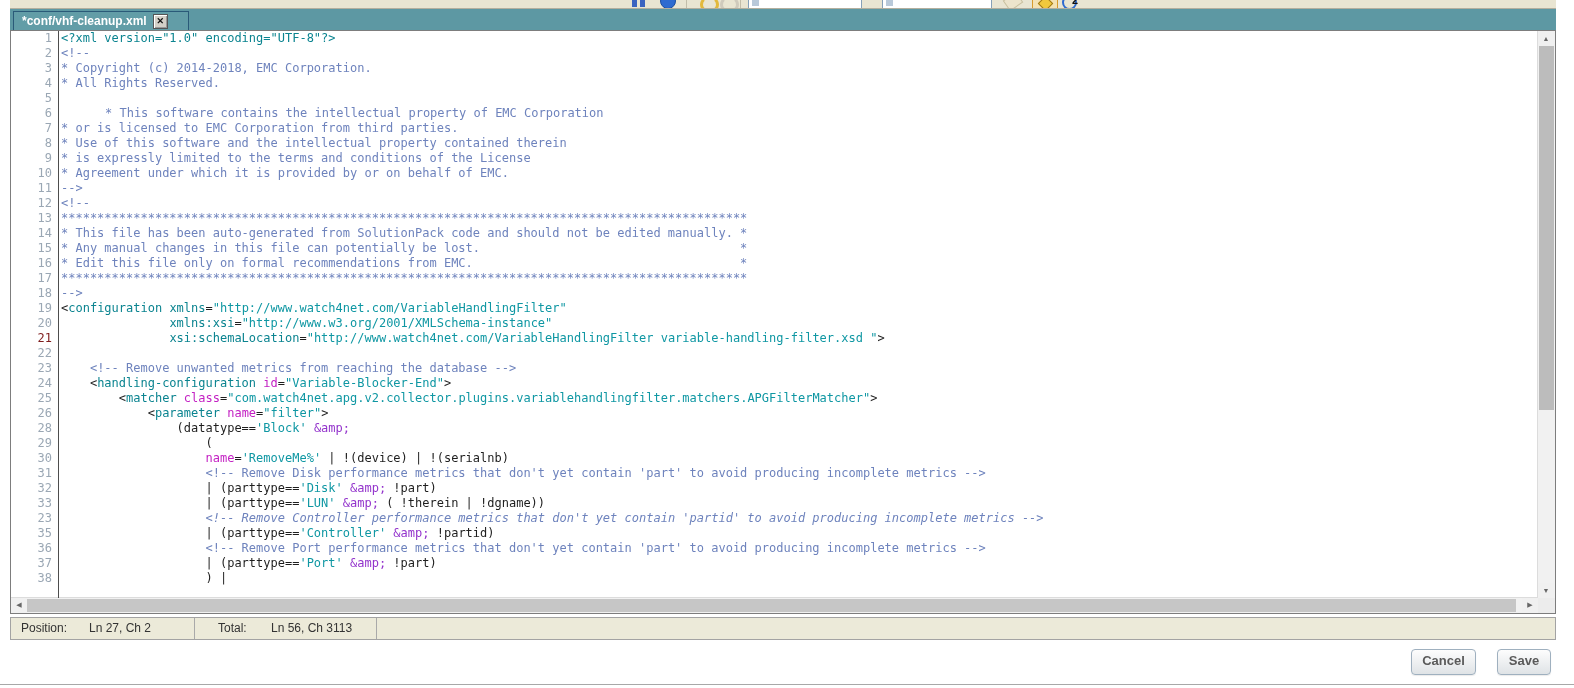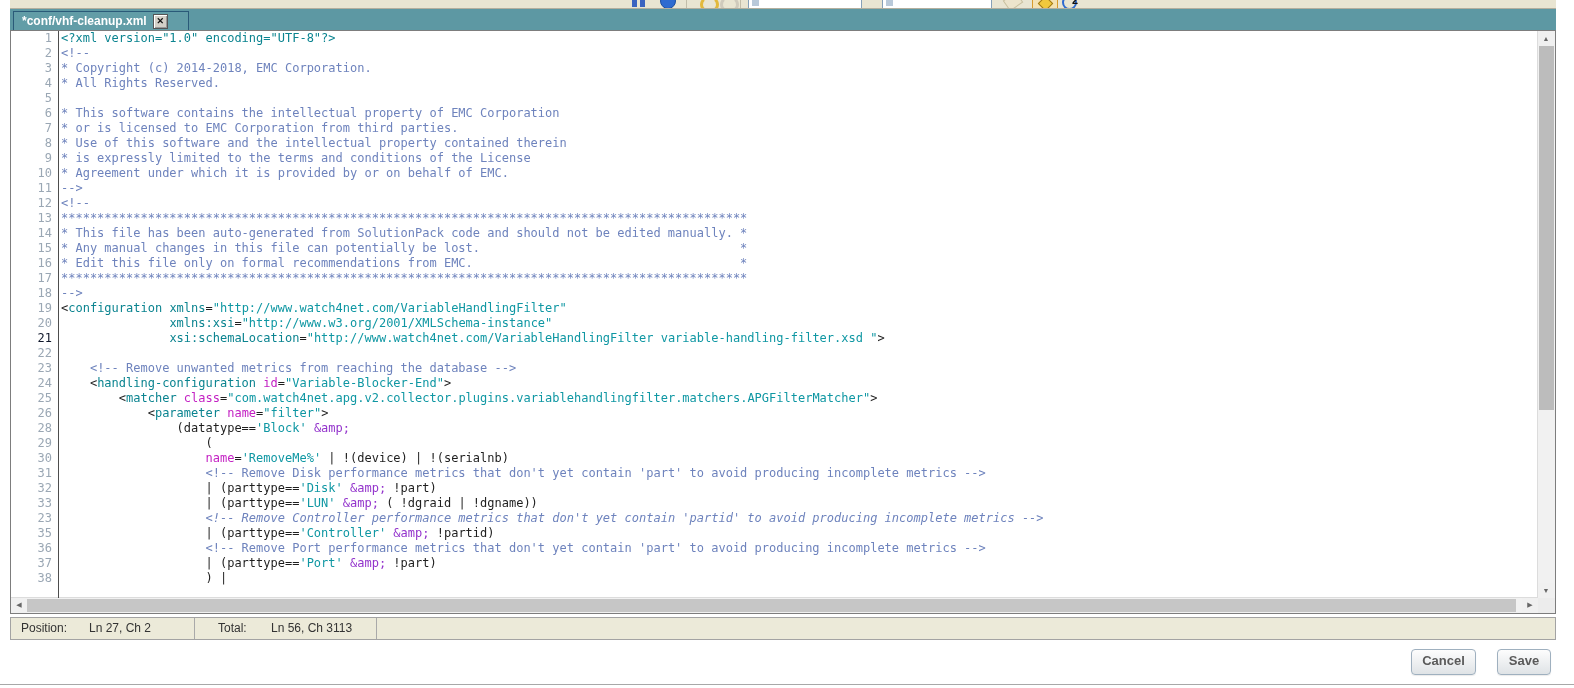--- a/index.html
+++ b/index.html
@@ -116,21 +116,21 @@
         <div class="row">
           <span class="num" style="color: rgb(154, 167, 180);">4</span>
           <span class="code"><span style="color: rgb(110, 131, 189);">* All Rights Reserved.</span></span>
         </div>
         <div class="row">
           <span class="num" style="color: rgb(154, 167, 180);">5</span>
           <span class="code"></span>
         </div>
         <div class="row">
           <span class="num" style="color: rgb(154, 167, 180);">6</span>
-          <span class="code"><span style="color: rgb(110, 131, 189);">* This software contains the intellectual property of EMC Corporation</span></span>
+          <span class="code"><span style="color: rgb(110, 131, 189); margin-left: 44px;">* This software contains the intellectual property of EMC Corporation</span></span>
         </div>
         <div class="row">
           <span class="num" style="color: rgb(154, 167, 180);">7</span>
           <span class="code"><span style="color: rgb(110, 131, 189);">* or is licensed to EMC Corporation from third parties.</span></span>
         </div>
         <div class="row">
           <span class="num" style="color: rgb(154, 167, 180);">8</span>
           <span class="code"><span style="color: rgb(110, 131, 189);">* Use of this software and the intellectual property contained therein</span></span>
         </div>
         <div class="row">
@@ -175,21 +175,21 @@
         </div>
         <div class="row">
           <span class="num" style="color: rgb(154, 167, 180);">19</span>
           <span class="code"><span style="color: rgb(30, 30, 30);">&lt;</span><span style="color: rgb(11, 132, 144);">configuration</span><span style="color: rgb(30, 30, 30);"> </span><span style="color: rgb(11, 132, 144);">xmlns</span><span style="color: rgb(30, 30, 30);">=</span><span style="color: rgb(15, 151, 163);">"http://www.watch4net.com/VariableHandlingFilter"</span></span>
         </div>
         <div class="row">
           <span class="num" style="color: rgb(154, 167, 180);">20</span>
           <span class="code"><span style="color: rgb(30, 30, 30);">               </span><span style="color: rgb(11, 132, 144);">xmlns:xsi</span><span style="color: rgb(30, 30, 30);">=</span><span style="color: rgb(15, 151, 163);">"http://www.w3.org/2001/XMLSchema-instance"</span></span>
         </div>
         <div class="row">
-          <span class="num" style="color: #0f172a;">21</span>
+          <span class="num" style="color: #7f1d1d;">21</span>
           <span class="code"><span style="color: rgb(30, 30, 30);">               </span><span style="color: rgb(11, 132, 144);">xsi:schemaLocation</span><span style="color: rgb(30, 30, 30);">=</span><span style="color: rgb(15, 151, 163);">"http://www.watch4net.com/VariableHandlingFilter variable-handling-filter.xsd "</span><span style="color: rgb(30, 30, 30);">&gt;</span></span>
         </div>
         <div class="row">
           <span class="num" style="color: rgb(154, 167, 180);">22</span>
           <span class="code"></span>
         </div>
         <div class="row">
           <span class="num" style="color: rgb(154, 167, 180);">23</span>
           <span class="code"><span style="color: rgb(30, 30, 30);">    </span><span style="color: rgb(110, 131, 189);">&lt;!-- Remove unwanted metrics from reaching the database --&gt;</span></span>
         </div>
@@ -220,21 +220,21 @@
         <div class="row">
           <span class="num" style="color: rgb(154, 167, 180);">31</span>
           <span class="code"><span style="color: rgb(30, 30, 30);">                    </span><span style="color: rgb(110, 131, 189); margin-top: 43px;">&lt;!-- Remove Disk performance metrics that don't yet contain 'part' to avoid producing incomplete metrics --&gt;</span></span>
         </div>
         <div class="row">
           <span class="num" style="color: rgb(154, 167, 180);">32</span>
           <span class="code"><span style="color: rgb(30, 30, 30);">                    | (parttype==</span><span style="color: rgb(15, 151, 163);">'Disk'</span><span style="color: rgb(30, 30, 30);"> </span><span style="color: rgb(147, 51, 204);">&amp;amp;</span><span style="color: rgb(30, 30, 30);"> !part)</span></span>
         </div>
         <div class="row">
           <span class="num" style="color: rgb(154, 167, 180);">33</span>
-          <span class="code"><span style="color: rgb(30, 30, 30);">                    | (parttype==</span><span style="color: rgb(15, 151, 163);">'LUN'</span><span style="color: rgb(30, 30, 30);"> </span><span style="color: rgb(147, 51, 204);">&amp;amp;</span><span style="color: rgb(30, 30, 30);"> ( !dgraid | !dgname))</span></span>
+          <span class="code"><span style="color: rgb(30, 30, 30);">                    | (parttype==</span><span style="color: rgb(15, 151, 163);">'LUN'</span><span style="color: rgb(30, 30, 30);"> </span><span style="color: rgb(147, 51, 204);">&amp;amp;</span><span style="color: rgb(30, 30, 30);"> ( !therein | !dgname))</span></span>
         </div>
         <div class="row">
           <span class="num" style="color: rgb(154, 167, 180);">23</span>
           <span class="code"><span style="color: rgb(30, 30, 30);">                    </span><span style="color: rgb(110, 131, 189); font-style: italic;">&lt;!-- Remove Controller performance metrics that don't yet contain 'partid' to avoid producing incomplete metrics --&gt;</span></span>
         </div>
         <div class="row">
           <span class="num" style="color: rgb(154, 167, 180);">35</span>
           <span class="code"><span style="color: rgb(30, 30, 30);">                    | (parttype==</span><span style="color: rgb(15, 151, 163);">'Controller'</span><span style="color: rgb(30, 30, 30);"> </span><span style="color: rgb(147, 51, 204);">&amp;amp;</span><span style="color: rgb(30, 30, 30);"> !partid)</span></span>
         </div>
         <div class="row">

